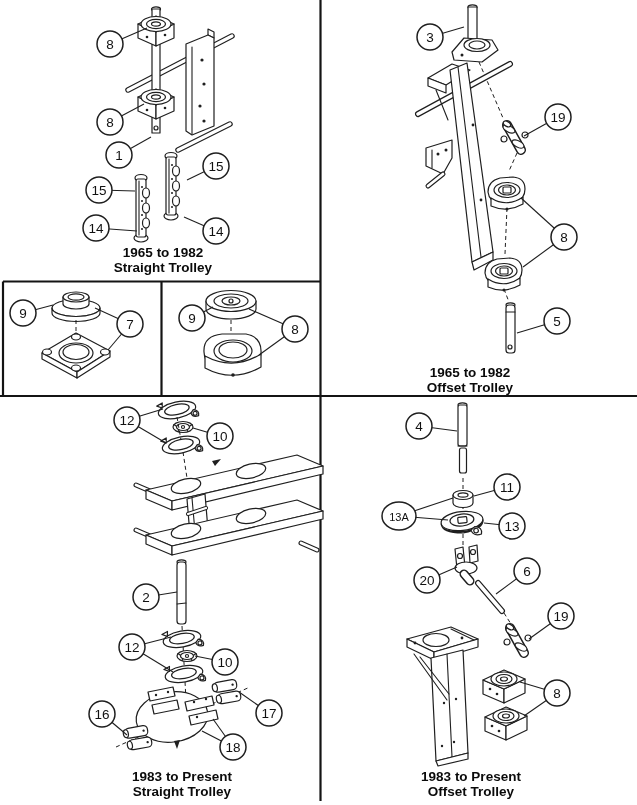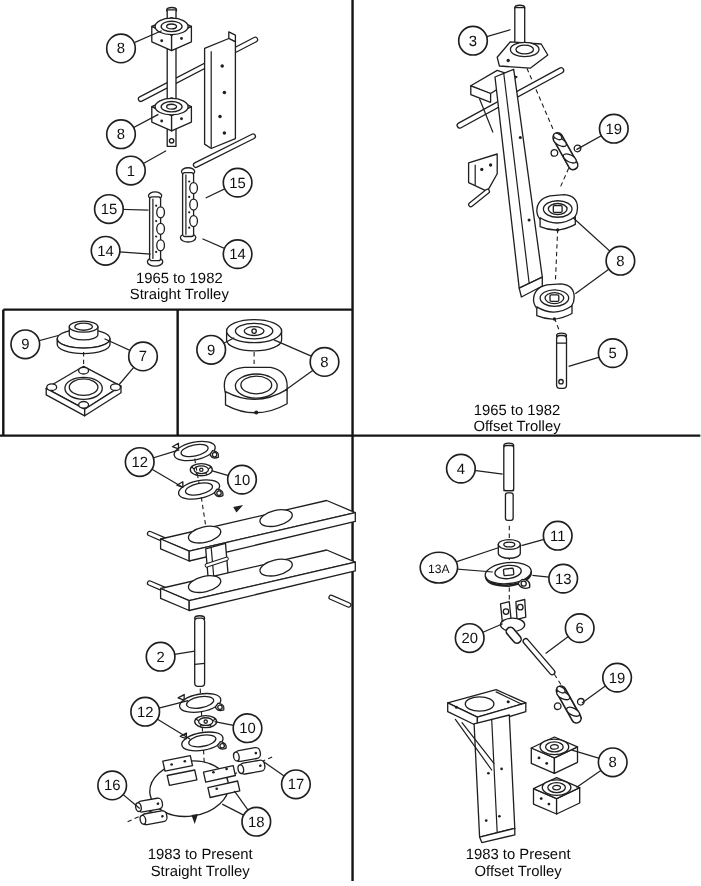--- a/index.html
+++ b/index.html
@@ -13,21 +13,21 @@
   .dash{fill:none;stroke:var(--ink);stroke-width:1;stroke-dasharray:4 3;}
   .bord{stroke:#141414;stroke-width:2.2;fill:none;}
   .ro{stroke:var(--ink);fill:none;stroke-linecap:round;}
   .ri{stroke:#fff;fill:none;stroke-linecap:round;}
   .leader{stroke:var(--ink);stroke-width:1.1;}
   .bubble{fill:#fff;stroke:var(--ink);stroke-width:1.5;}
   .bubble-label{fill:#111;font-family:"Liberation Sans",sans-serif;font-size:13.5px;
                 text-anchor:middle;}
   .bubble-label.small{font-size:11px;}
   .caption{position:absolute;width:220px;text-align:center;color:#0a0a0a;
-           font-weight:normal;font-size:13.5px;line-height:15px;}
+           font-weight:bold;font-size:13.5px;line-height:15px;}
 </style>
 </head>
 <body>
 
 <div id="stage">
 
   <svg width="637" height="805" viewBox="0 0 637 805">
     <defs>
 
       <g id="blockTL">

